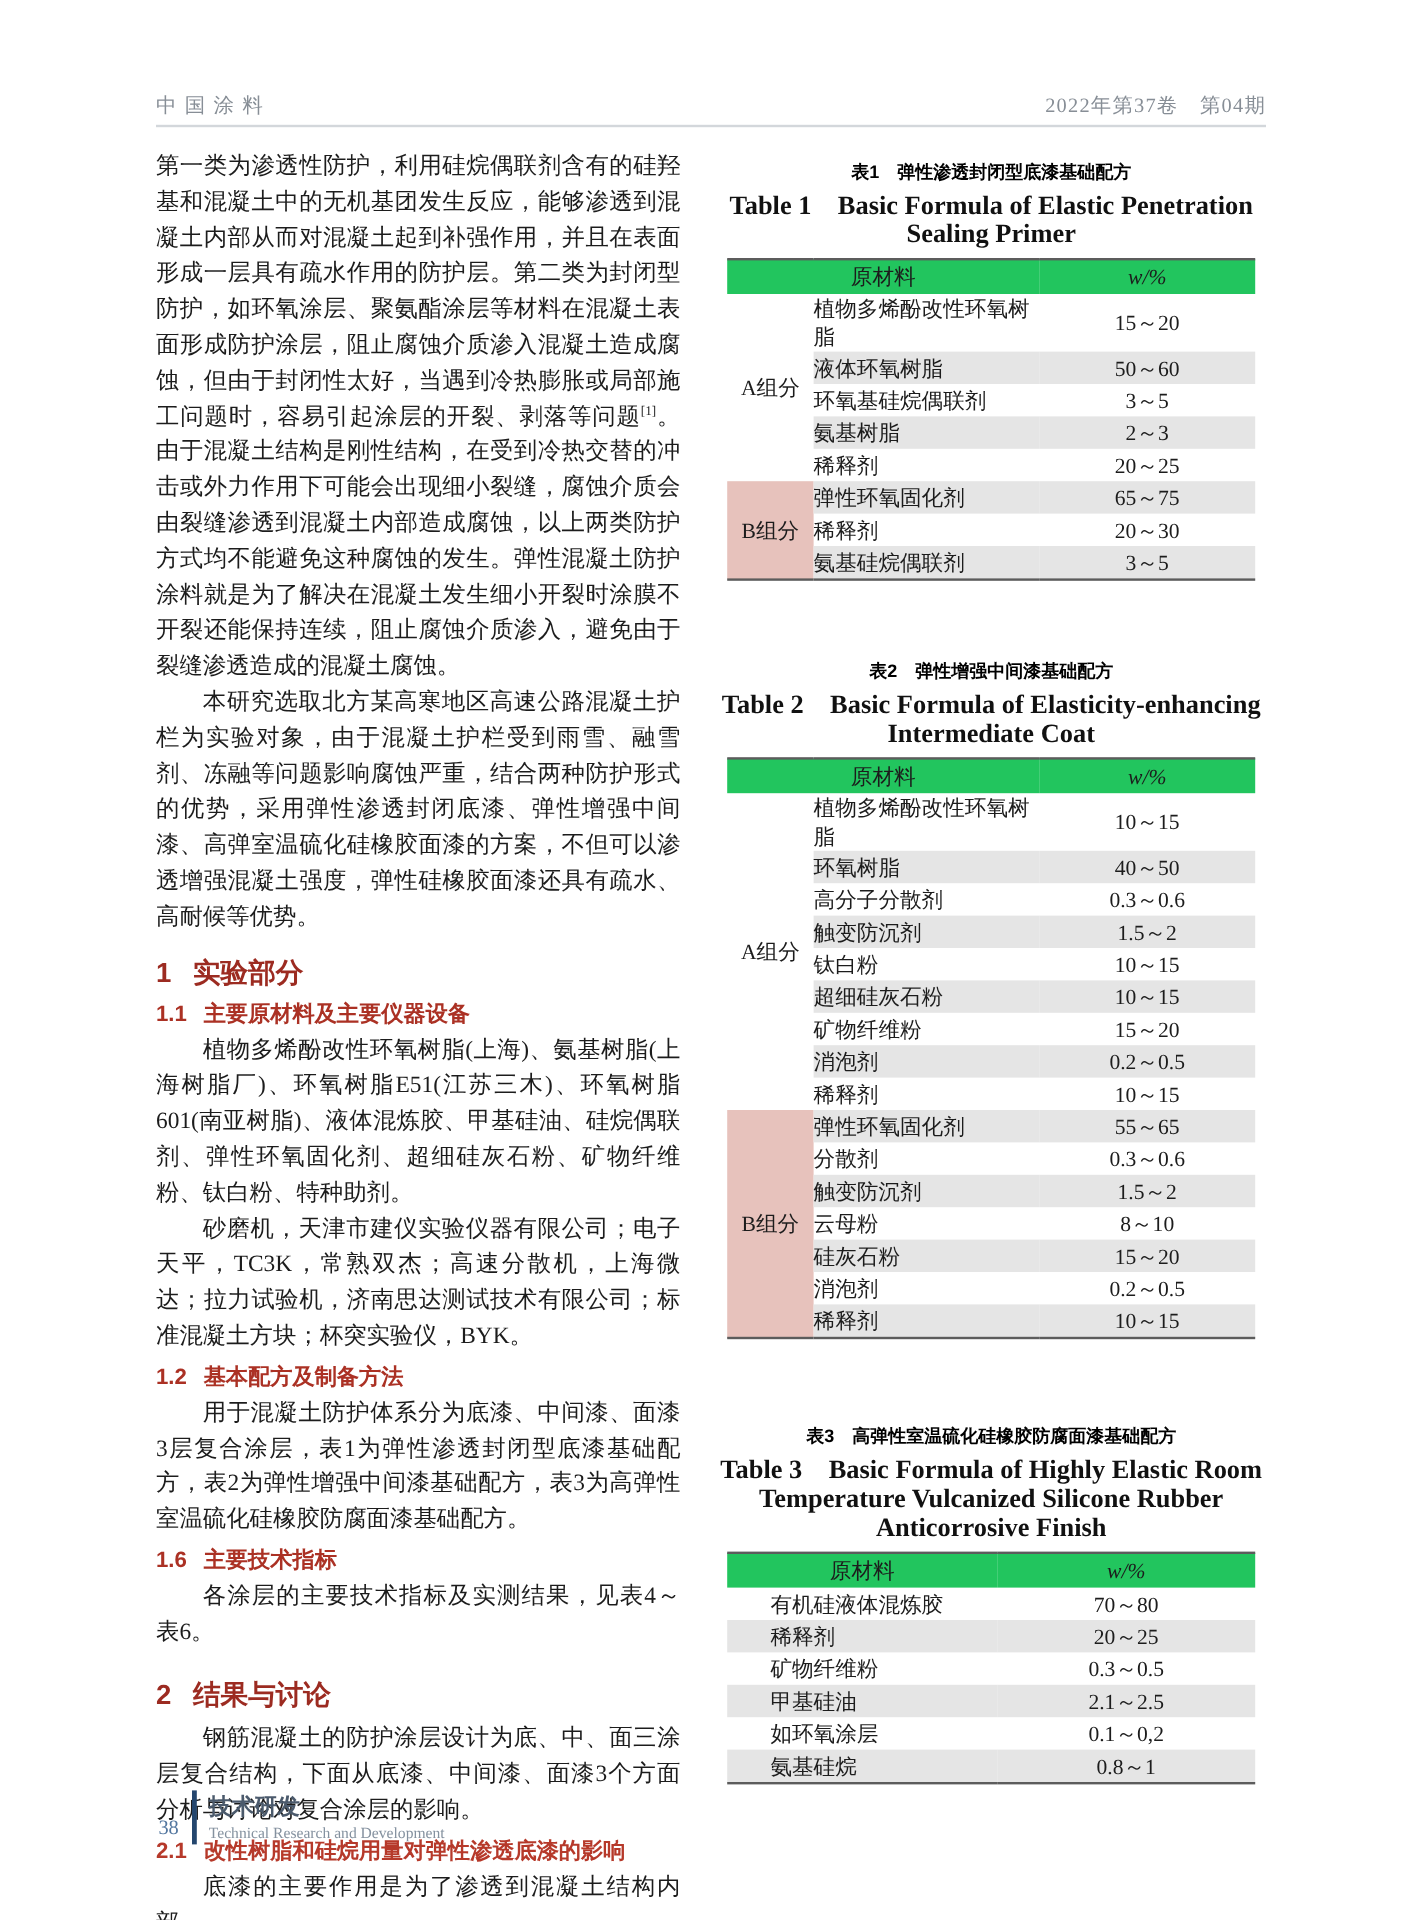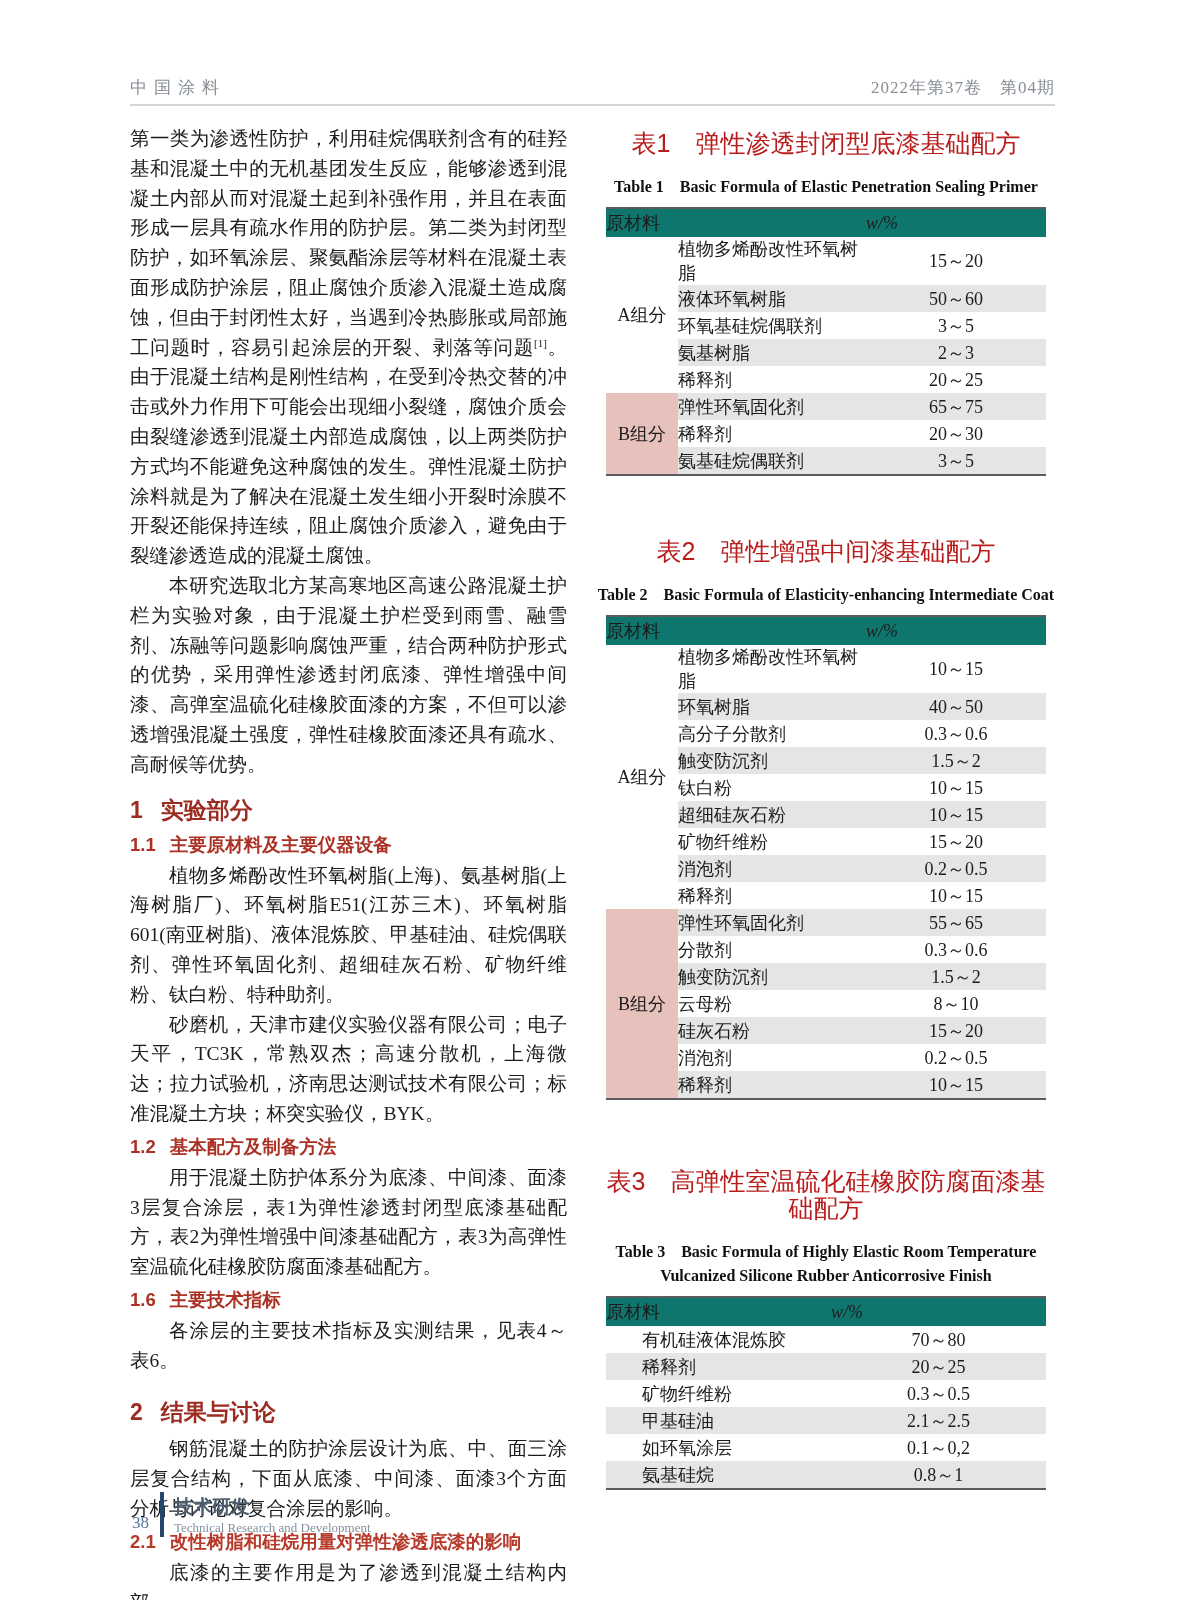--- a/index.html
+++ b/index.html
@@ -27,29 +27,29 @@
   .sec-sub{display:flex;align-items:baseline;margin:5px 0 3px;
            font-family:"Liberation Sans","DejaVu Sans",sans-serif;
            font-weight:bold;font-size:18.5px;color:#ab3124;line-height:26px;}
   .sec-sub .num{margin-right:14px;}
   .sec-sub.bright{color:#b6392a;}
   .sec-main.second{margin-top:22px;}
 
   
   #rightcol{position:absolute;left:597px;top:130px;width:458px;}
   .table-block{margin:0;}
-  .tbl-title-cn{font-family:"Liberation Sans","DejaVu Sans",sans-serif;font-weight:normal;
-                font-size:25px;color:#b91c1c;text-align:center;line-height:27px;}
+  .tbl-title-cn{font-family:"Liberation Sans","DejaVu Sans",sans-serif;font-weight:bold;
+                font-size:15px;color:#000000;text-align:center;line-height:27px;}
   .tbl-title-en{font-family:"Liberation Serif","DejaVu Serif",serif;font-weight:bold;
-                font-size:16px;color:#111;text-align:center;line-height:24px;margin-top:18px;}
+                font-size:22px;color:#111;text-align:center;line-height:24px;margin-top:2px;}
   table.ftable{width:440px;margin:8px auto 0;border-collapse:collapse;
                border-top:2px solid #5c5c5c;border-bottom:2px solid #5c5c5c;
                font-size:18px;color:#1c1c1c;}
   table.ftable th,table.ftable td{padding:0;height:27px;font-weight:normal;}
-  tr.thead th{background:#0f766e;height:28px;text-align:left;}
+  tr.thead th{background:#22c55e;height:28px;text-align:center;}
   tr.thead th.val{font-style:italic;}
   td.grp{width:72px;text-align:center;}
   td.grp.pink{background:#e7c2bc;}
   td.mat{text-align:left;padding-left:18px;}
   table.nogroups td.mat{padding-left:36px;}
   td.val{width:180px;text-align:center;}
   table.nogroups td.val{width:215px;}
   tr.pinkrow td.mat,tr.pinkrow td.val{background:#e5e5e5;}
   .gap1{height:62px;} .gap2{height:68px;}
 

